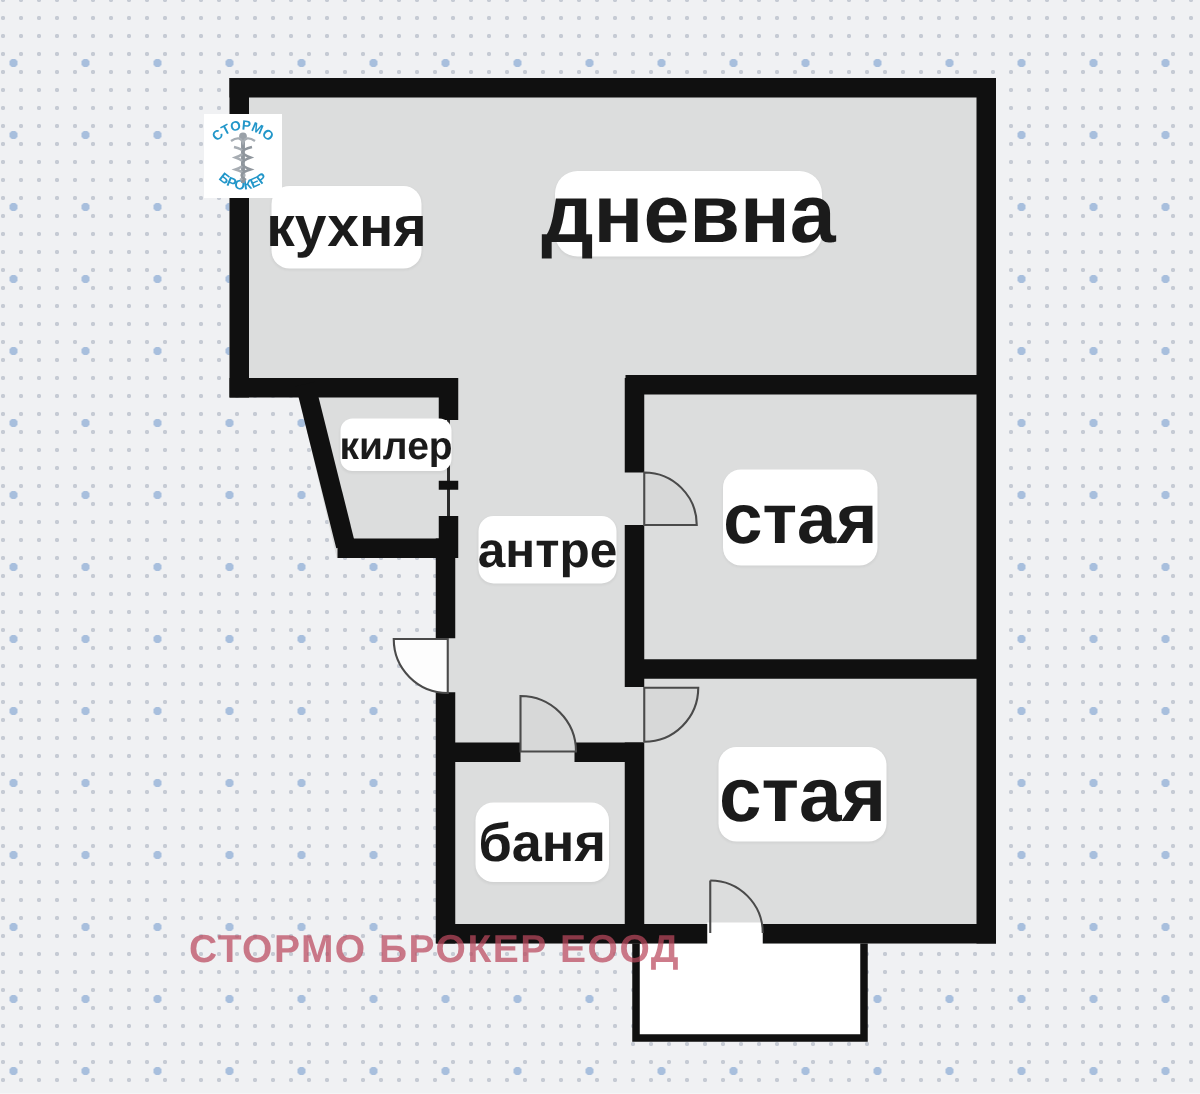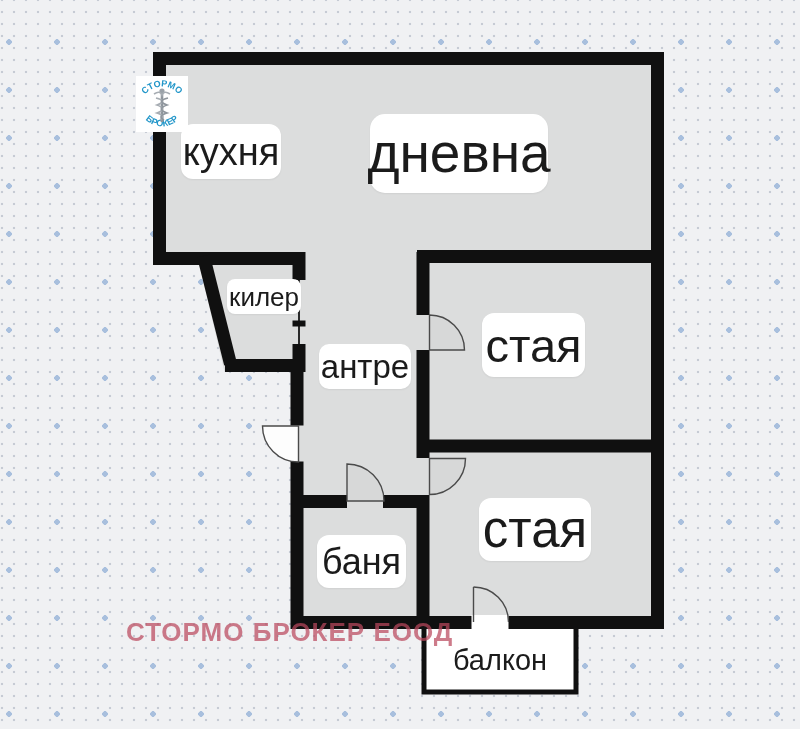--- a/index.html
+++ b/index.html
@@ -20,23 +20,24 @@
   .plan-svg{position:absolute;left:0;top:0;}
   .chip{
     position:absolute;
     background:#ffffff;
     border-radius:12px;
     display:flex;align-items:center;justify-content:center;
     color:#1b1b1b;
     box-shadow:0 1px 2px rgba(0,0,0,0.06);
     white-space:nowrap;
     line-height:1;
+    font-weight:bold;
   }
   .chip-kitchen {left:181px;top:124px;width:100px;height:55px;font-size:38px;}
-  .chip-living  {left:370px;top:114px;width:178px;height:79px;font-size:55px;border-radius:15px;}
+  .chip-living  {left:370px;top:114px;width:178px;height:57px;font-size:55px;border-radius:15px;}
   .chip-pantry  {left:227px;top:279px;width:74px;height:35px;font-size:26px;border-radius:8px;}
   .chip-hallway {left:319px;top:344px;width:92px;height:45px;font-size:33px;border-radius:10px;}
   .chip-room1   {left:482px;top:313px;width:103px;height:64px;font-size:47px;}
   .chip-room2   {left:479px;top:498px;width:112px;height:63px;font-size:51px;}
   .chip-bath    {left:317px;top:535px;width:89px;height:53px;font-size:36px;}
   .chip-balcony {left:452px;top:644px;width:96px;height:33px;font-size:29px;background:transparent;box-shadow:none;}
   .logo{
     position:absolute;left:136px;top:76px;width:52px;height:56px;
     background:#ffffff;
   }
@@ -107,21 +108,20 @@
     </g>
   </svg>
 
   <div class="chip chip-kitchen">кухня</div>
   <div class="chip chip-living">дневна</div>
   <div class="chip chip-pantry">килер</div>
   <div class="chip chip-hallway">антре</div>
   <div class="chip chip-room1">стая</div>
   <div class="chip chip-room2">стая</div>
   <div class="chip chip-bath">баня</div>
-  <div class="chip chip-balcony">балкон</div>
 
   <div class="logo">
     <svg width="52" height="56" viewBox="0 0 52 56">
       <defs>
         <path id="arcTop" d="M 5,26 A 22,22 0 0 1 47,26" fill="none"></path>
         <path id="arcBot" d="M 4,34 A 23,23 0 0 0 48,34" fill="none"></path>
       </defs>
       <text font-size="9" font-weight="bold" fill="#2196c9" font-family="Liberation Sans, sans-serif">
         <textPath href="#arcTop" startOffset="50%" text-anchor="middle">СТОРМО</textPath>
       </text>

